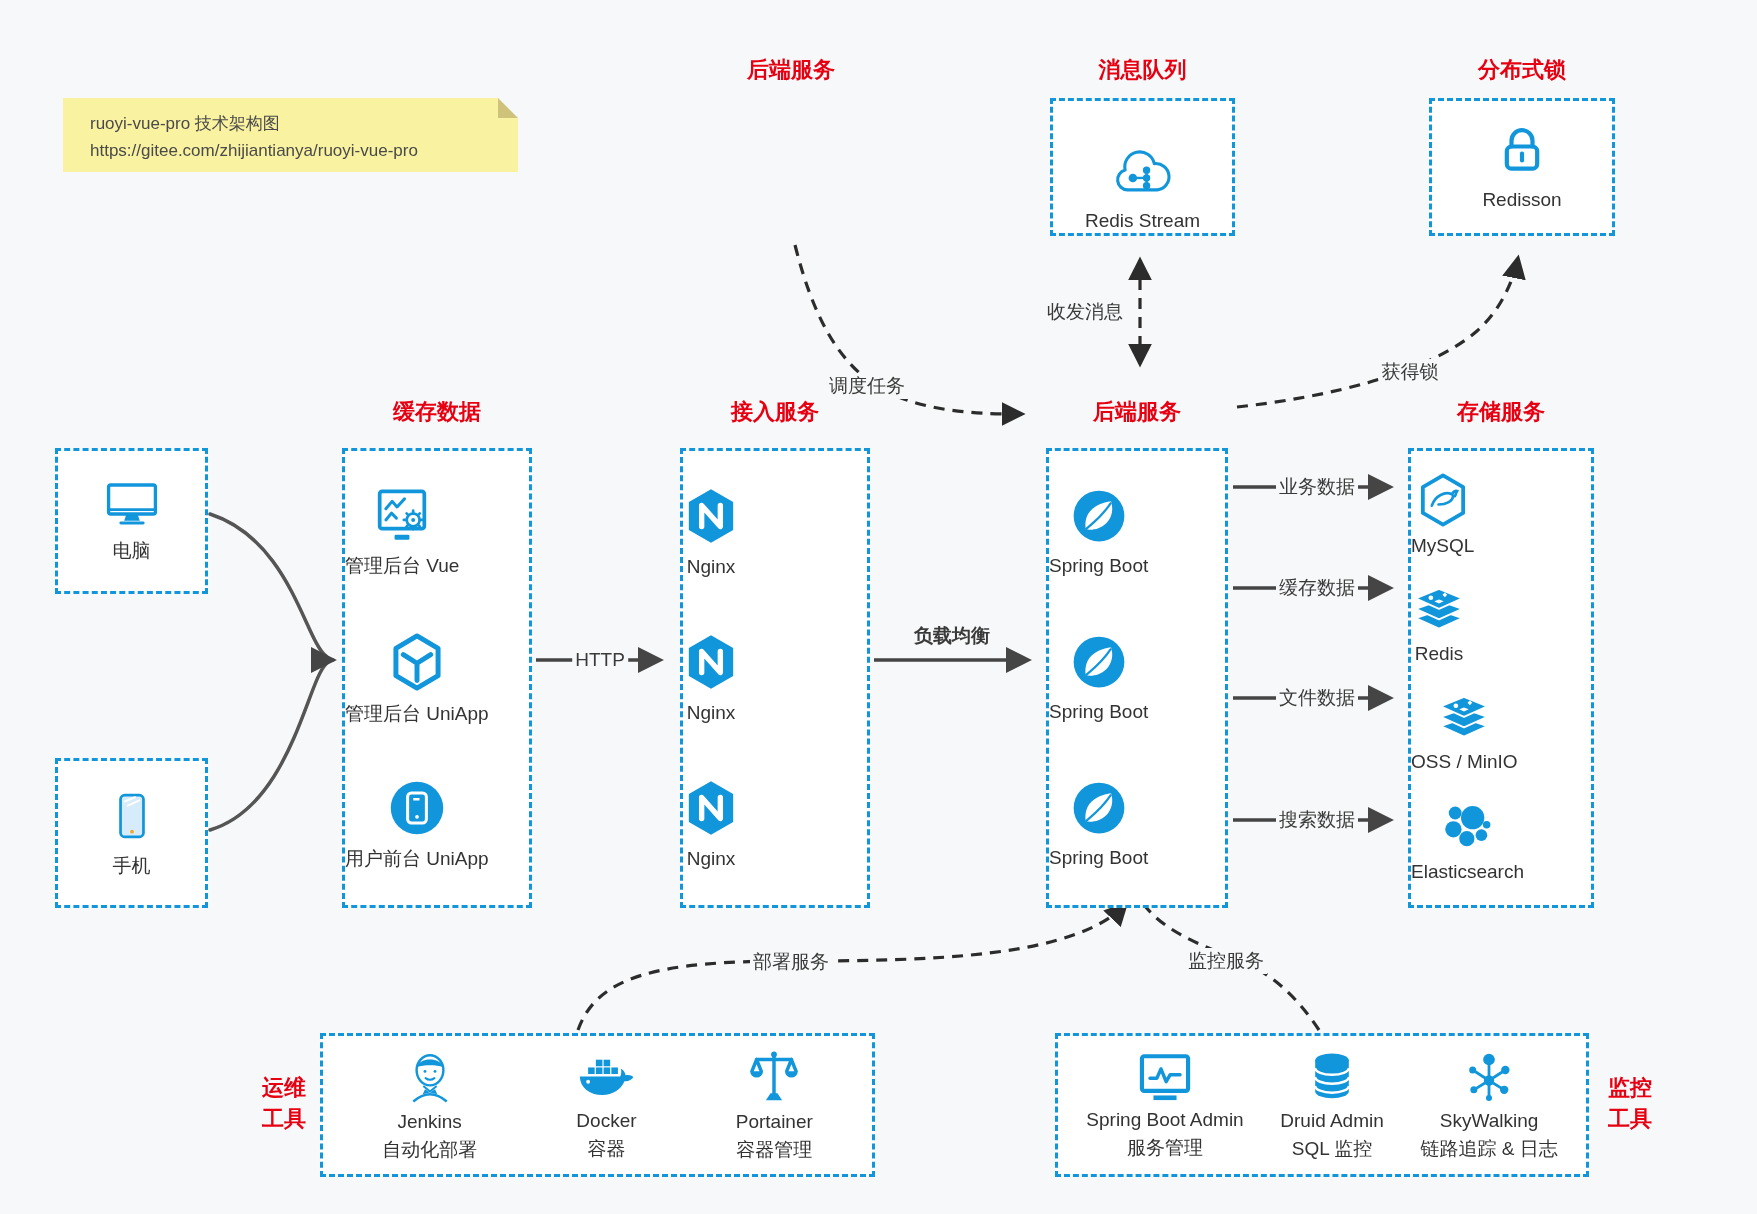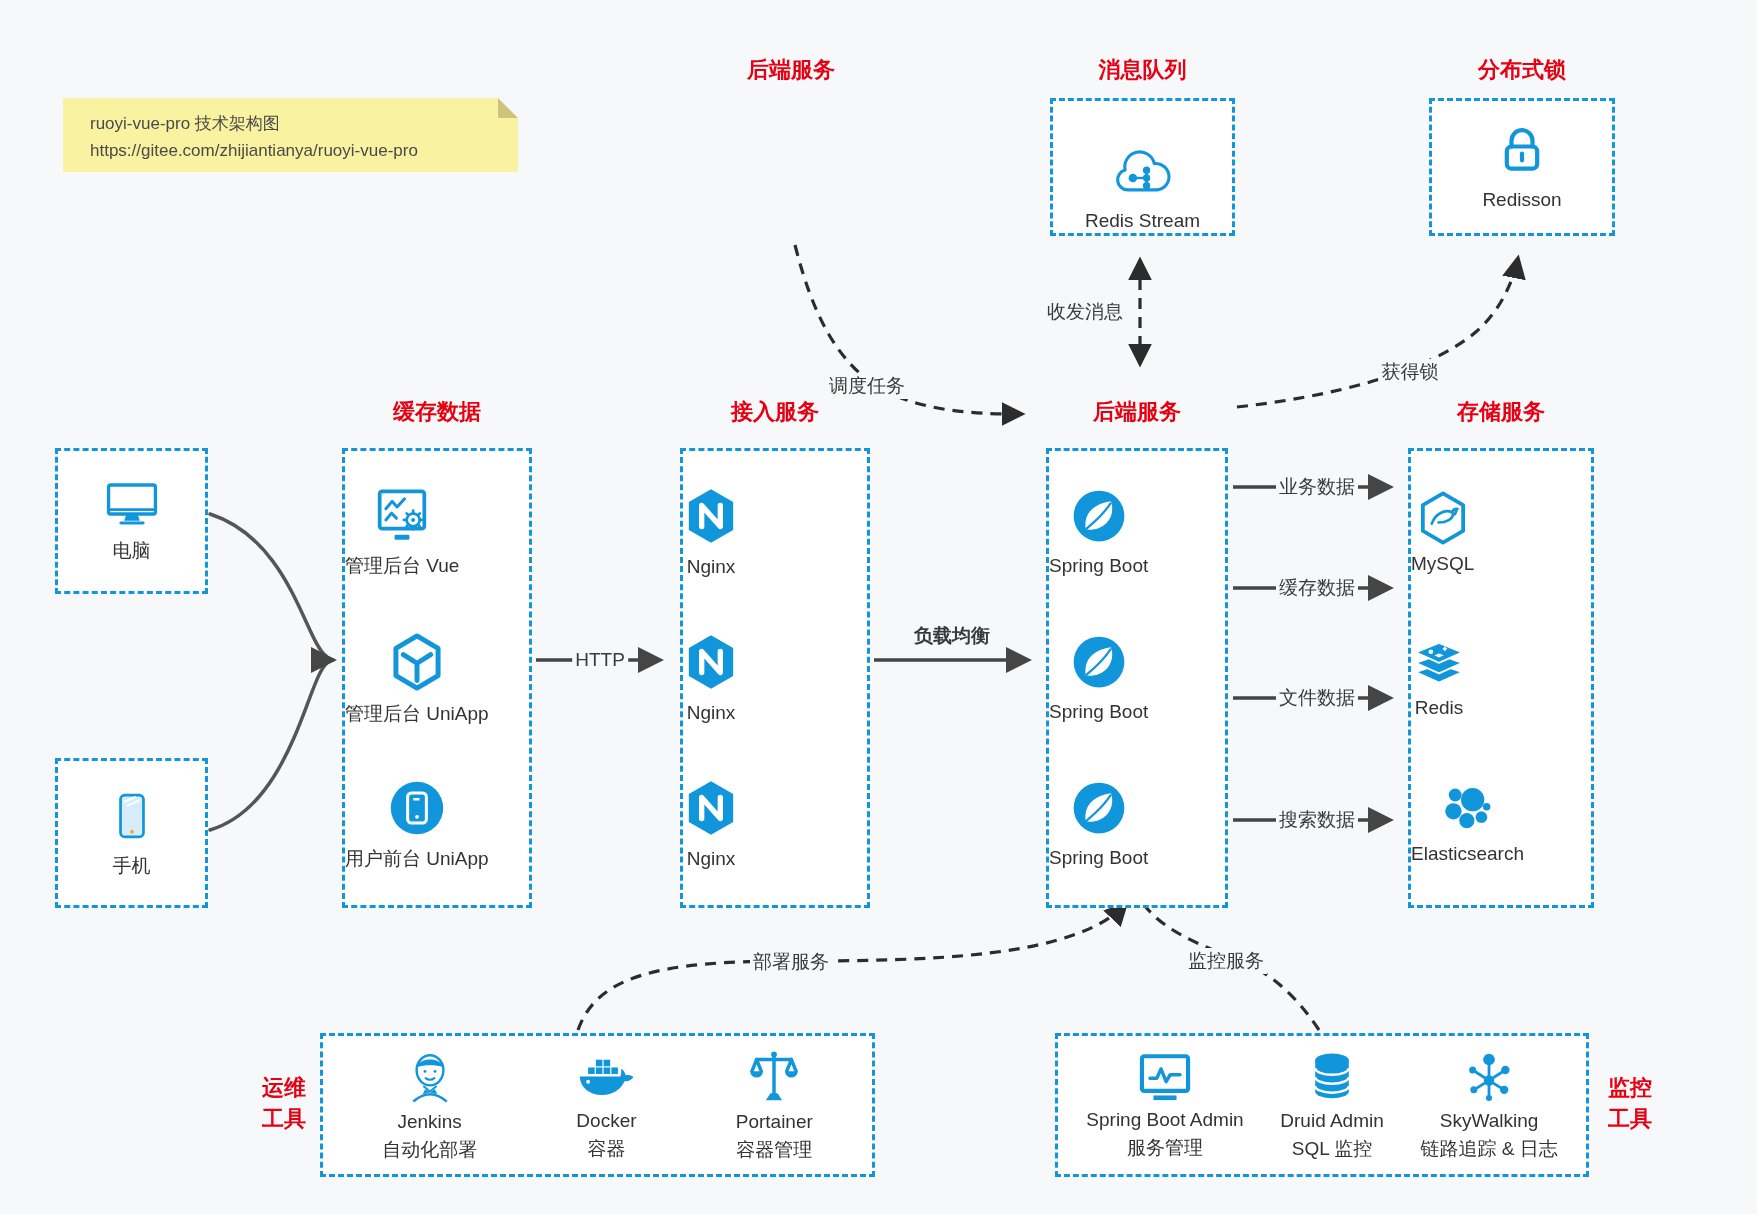--- a/index.html
+++ b/index.html
@@ -250,20 +250,33 @@
           <path d="M24 14 L44 21 L24 30 L4 21 Z"></path>
           <path d="M24 4 L44 12 L24 21 L4 12 Z"></path>
         </g>
         <circle cx="17" cy="11.5" r="2" fill="#ffffff"></circle>
         <path d="M29 7 l2 2 -2 2 -2 -2 Z" fill="#ffffff"></path>
         <path d="M24 13 l4 1.6 -4 1.8 -4 -1.8 Z" fill="#ffffff"></path>
       </svg>
       <div class="lbl">Redis</div>
     </div>
     <div class="item" style="gap:6px;">
+      <svg class="icon" width="56" height="52" viewBox="0 0 48 44">
+        <g fill="#1296db" stroke="#ffffff" stroke-width="1.6" stroke-linejoin="round">
+          <path d="M24 22 L44 29 L24 38 L4 29 Z"></path>
+          <path d="M24 14 L44 21 L24 30 L4 21 Z"></path>
+          <path d="M24 4 L44 12 L24 21 L4 12 Z"></path>
+        </g>
+        <circle cx="17" cy="11.5" r="2" fill="#ffffff"></circle>
+        <path d="M29 7 l2 2 -2 2 -2 -2 Z" fill="#ffffff"></path>
+        <path d="M24 13 l4 1.6 -4 1.8 -4 -1.8 Z" fill="#ffffff"></path>
+      </svg>
+      <div class="lbl">OSS / MinIO</div>
+    </div>
+    <div class="item" style="gap:6px;">
       <svg class="icon" width="56" height="54" viewBox="0 0 48 46">
         <g fill="#1296db">
           <circle cx="28" cy="15" r="10"></circle>
           <circle cx="13" cy="11" r="5.5"></circle>
           <circle cx="11.5" cy="25" r="7"></circle>
           <circle cx="23" cy="33" r="6.5"></circle>
           <circle cx="35.5" cy="30" r="5"></circle>
           <circle cx="40" cy="21" r="3.2"></circle>
         </g>
       </svg>

